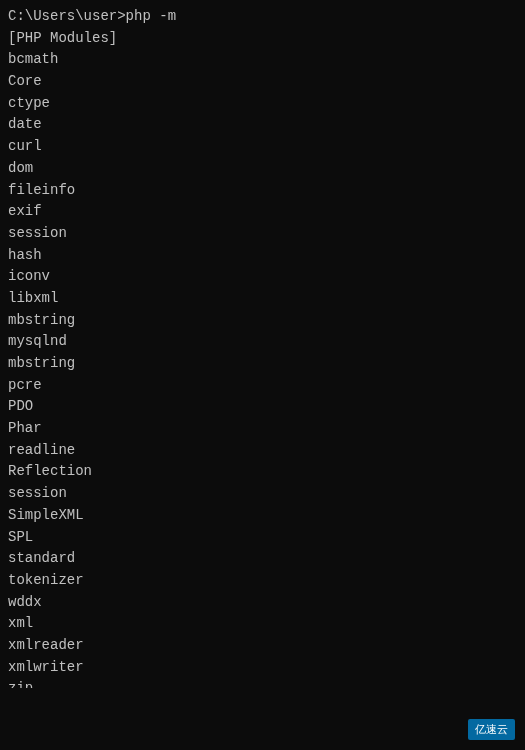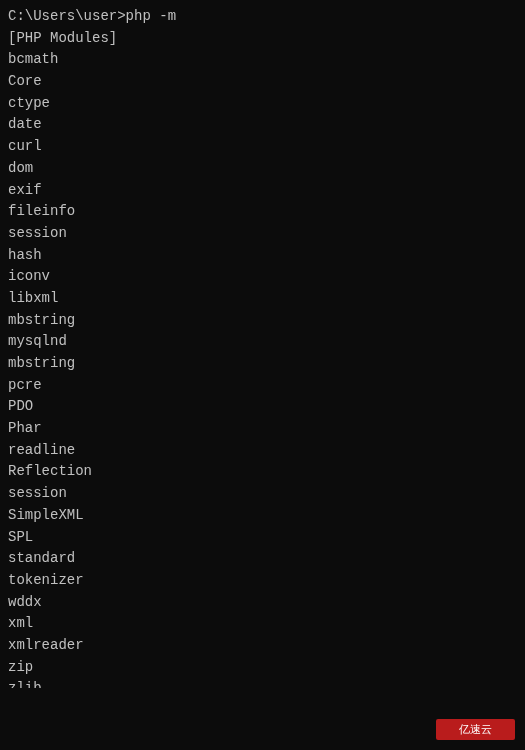--- a/index.html
+++ b/index.html
@@ -31,67 +31,68 @@
     .terminal-line {
       line-height: 1.55;
       white-space: pre;
       display: block;
     }
 
     .watermark {
       position: absolute;
       bottom: 10px;
       right: 10px;
-      background-color: #b91c1c;
+      background-color: #0369a1;
       color: #ffffff;
       font-family: Arial, sans-serif;
       font-size: 11px;
-      padding: 3px 23px;
+      padding: 3px 7px;
       border-radius: 2px;
     }
 
     .prompt-line {
       color: #c0c0c0;
     }
   </style>
 </head>
 <body>
 
 <div class="terminal">
   <span class="terminal-line prompt-line">C:\Users\user&gt;php -m</span>
   <span class="terminal-line">[PHP Modules]</span>
   <div id="modules-container">
       <span class="terminal-line">bcmath</span>
       <span class="terminal-line">Core</span>
       <span class="terminal-line">ctype</span>
       <span class="terminal-line">date</span>
       <span class="terminal-line">curl</span>
       <span class="terminal-line">dom</span>
+      <span class="terminal-line">fileinfo</span>
       <span class="terminal-line">exif</span>
-      <span class="terminal-line">fileinfo</span>
       <span class="terminal-line">session</span>
       <span class="terminal-line">hash</span>
       <span class="terminal-line">iconv</span>
       <span class="terminal-line">libxml</span>
       <span class="terminal-line">mbstring</span>
       <span class="terminal-line">mysqlnd</span>
       <span class="terminal-line">mbstring</span>
       <span class="terminal-line">pcre</span>
       <span class="terminal-line">PDO</span>
       <span class="terminal-line">Phar</span>
       <span class="terminal-line">readline</span>
       <span class="terminal-line">Reflection</span>
       <span class="terminal-line">session</span>
       <span class="terminal-line">SimpleXML</span>
       <span class="terminal-line">SPL</span>
       <span class="terminal-line">standard</span>
       <span class="terminal-line">tokenizer</span>
       <span class="terminal-line">wddx</span>
       <span class="terminal-line">xml</span>
       <span class="terminal-line">xmlreader</span>
+      <span class="terminal-line">xmlwriter</span>
       <span class="terminal-line">zip</span>
       <span class="terminal-line">zlib</span>
       <span class="terminal-line"></span>
     </div>
 </div>
 
 <div class="watermark">
   <span>亿速云</span>
 </div>
 

